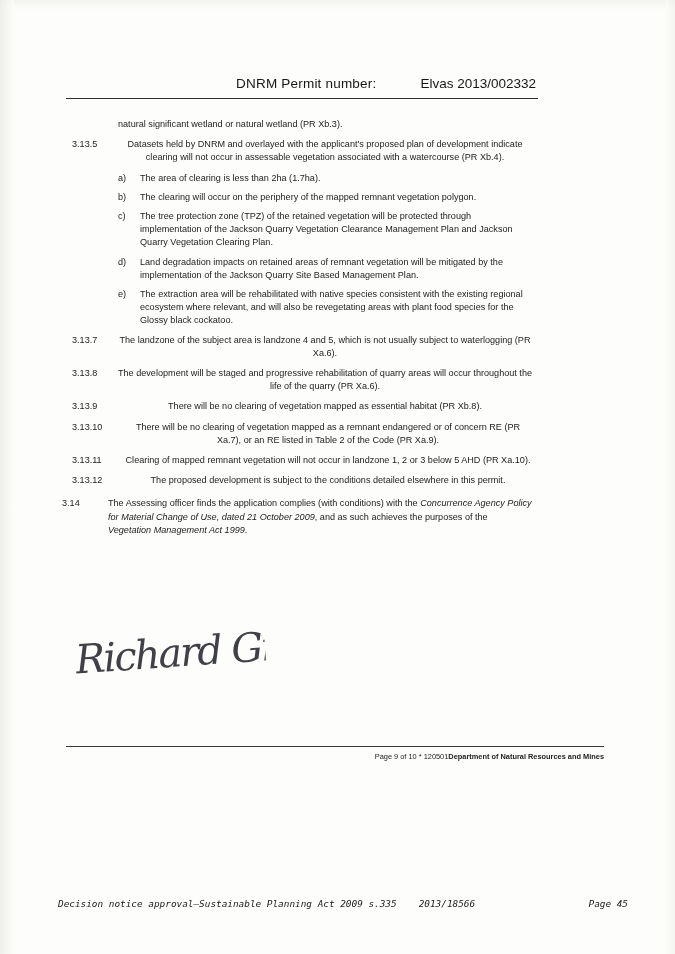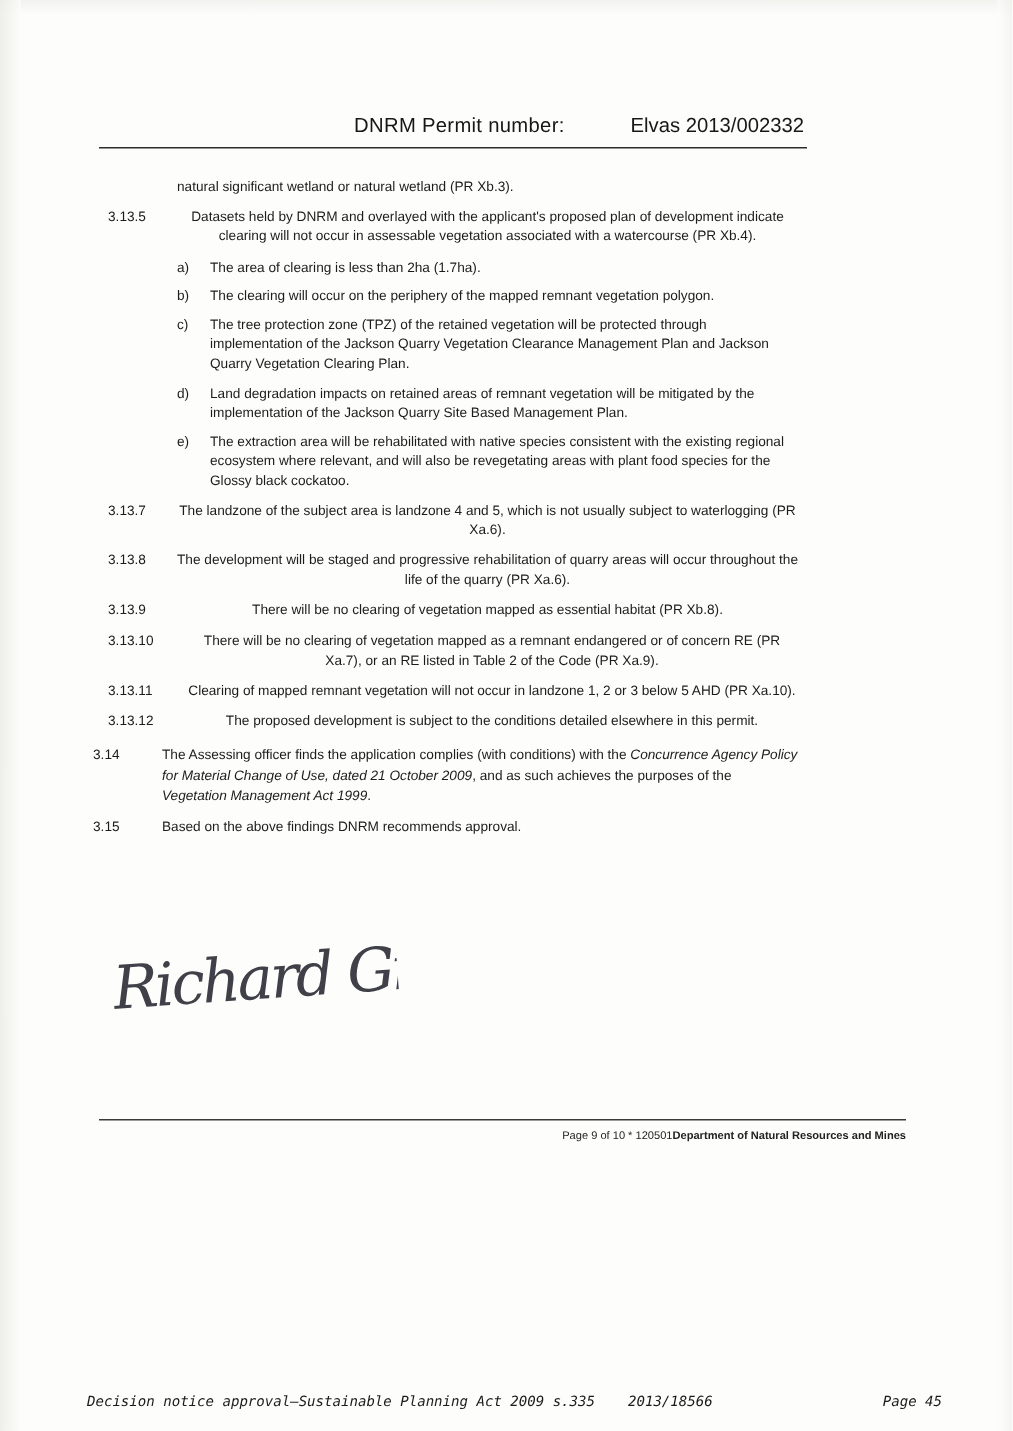--- a/index.html
+++ b/index.html
@@ -179,21 +179,21 @@
     top: 898px;
     width: 570px;
     display: flex;
     align-items: baseline;
     font-family: "DejaVu Sans Mono", monospace;
     font-size: 9.4px;
     font-style: italic;
     color: #1b1b1b;
   }
   .stamp-line .s1 { white-space: nowrap; }
-  .stamp-line .s2 { margin-left: 22px; white-space: nowrap; margin-top: 31px; }
+  .stamp-line .s2 { margin-left: 22px; white-space: nowrap; }
   .stamp-line .s3 { margin-left: auto; white-space: nowrap; }
 </style>
 </head>
 <body>
 
 <div class="page">
 
   <div class="scan-edge-top"></div>
   <div class="scan-edge-left"></div>
   <div class="scan-edge-right"></div>
@@ -260,24 +260,20 @@
     <div class="para">
       <span class="num wide">3.13.12</span>
       <span class="txt">The proposed development is subject to the conditions detailed elsewhere in this permit.</span>
     </div>
 
     <div class="block-314">
       <span class="num">3.14</span>
       <span class="txt"><span>The Assessing officer finds the application complies (with conditions) with the </span><em>Concurrence Agency Policy for Material Change of Use, dated 21 October 2009</em><span>, and as such achieves the purposes of the </span><em>Vegetation Management Act 1999</em><span>.</span></span>
     </div>
 
-    <div class="block-315">
-      <span class="num">3.15</span>
-      <span class="txt">Based on the above findings DNRM recommends approval.</span>
-    </div>
 
   </div>
 
   <div class="signature">Richard Gill</div>
 
   <div class="footer-rule"></div>
   <div class="footer-row">
     <span class="left">Page 9 of 10 * 120501</span>
     <span class="right">Department of Natural Resources and Mines</span>
   </div>

